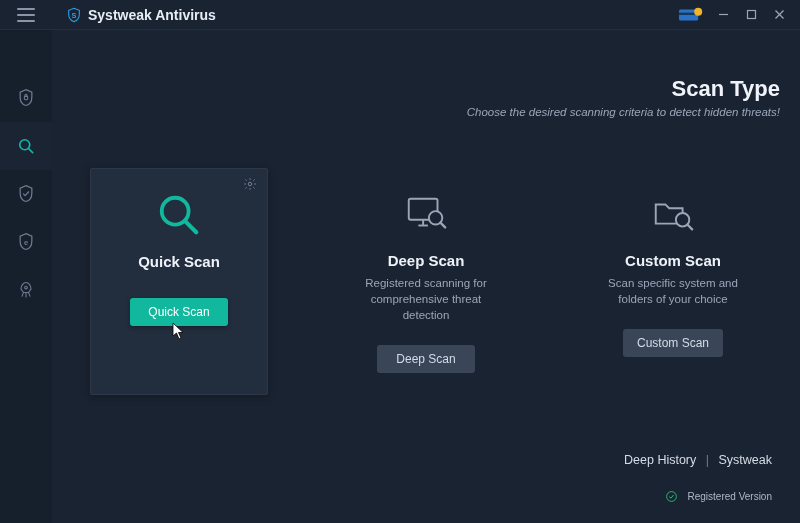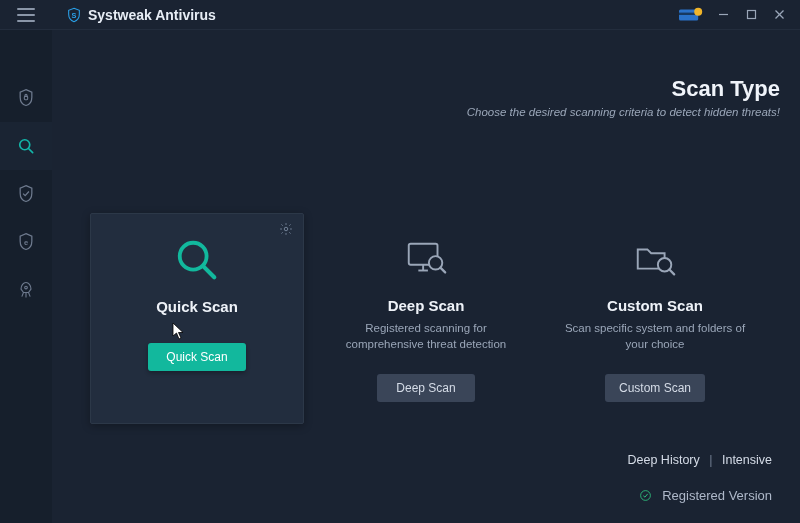--- a/index.html
+++ b/index.html
@@ -64,25 +64,24 @@
   .page-sub { font-size: 11.5px; color: #9aa6b8; margin-top: 4px; font-style: italic; }
 
   .cards {
     margin-top: 50px;
     display: flex;
     justify-content: space-between;
     gap: 10px;
     padding: 0 18px;
   }
   .card {
-    width: 214px;
+    width: 178px;
     text-align: center;
     padding: 18px 12px 22px 12px;
     position: relative;
-    margin-top: 45px;
   }
   .card.selected {
     background: #222d3e;
     border: 1px solid #2c3848;
     border-radius: 2px;
     box-shadow: 0 2px 8px rgba(0,0,0,0.3);
   }
   .card .gear {
     position: absolute; top: 8px; right: 10px;
     color: #7b8aa0; cursor: pointer;
@@ -109,21 +108,21 @@
     right: 28px;
     bottom: 56px;
     font-size: 12.5px;
     color: #d5dce7;
   }
   .footer-links span { cursor: pointer; }
   .footer-links .sep { margin: 0 6px; color: #6e7a8e; }
   .reg-status {
     position: absolute;
     right: 28px; bottom: 20px;
-    font-size: 13px; color: #aeb8c9;
+    font-size: 10px; color: #aeb8c9;
     display: flex; align-items: center; gap: 10px;
   }
   .reg-status svg { width: 13px; height: 13px; }
   .cursor {
     position: absolute;
     left: 120px; top: 292px;
     width: 12px; height: 18px;
     pointer-events: none;
   }
 </style>
@@ -257,21 +256,21 @@
         <div class="card-title">Custom Scan</div>
         <div class="card-desc">Scan specific system and folders of your choice</div>
         <button class="card-btn btn-muted">Custom Scan</button>
       </div>
 
     </div>
 
     <div class="footer-links">
       <span>Deep History</span>
       <span class="sep">|</span>
-      <span>Intensive</span>
+      <span>Systweak</span>
     </div>
 
     <div class="reg-status">
       <svg viewBox="0 0 24 24">
           <circle cx="12" cy="12" r="9" fill="none" stroke="#2ec27e" stroke-width="1.6"></circle>
           <polyline points="8,12.5 11,15 16,9" fill="none" stroke="#2ec27e" stroke-width="1.8"></polyline>
         </svg>
       <span>Registered Version</span>
     </div>
 

